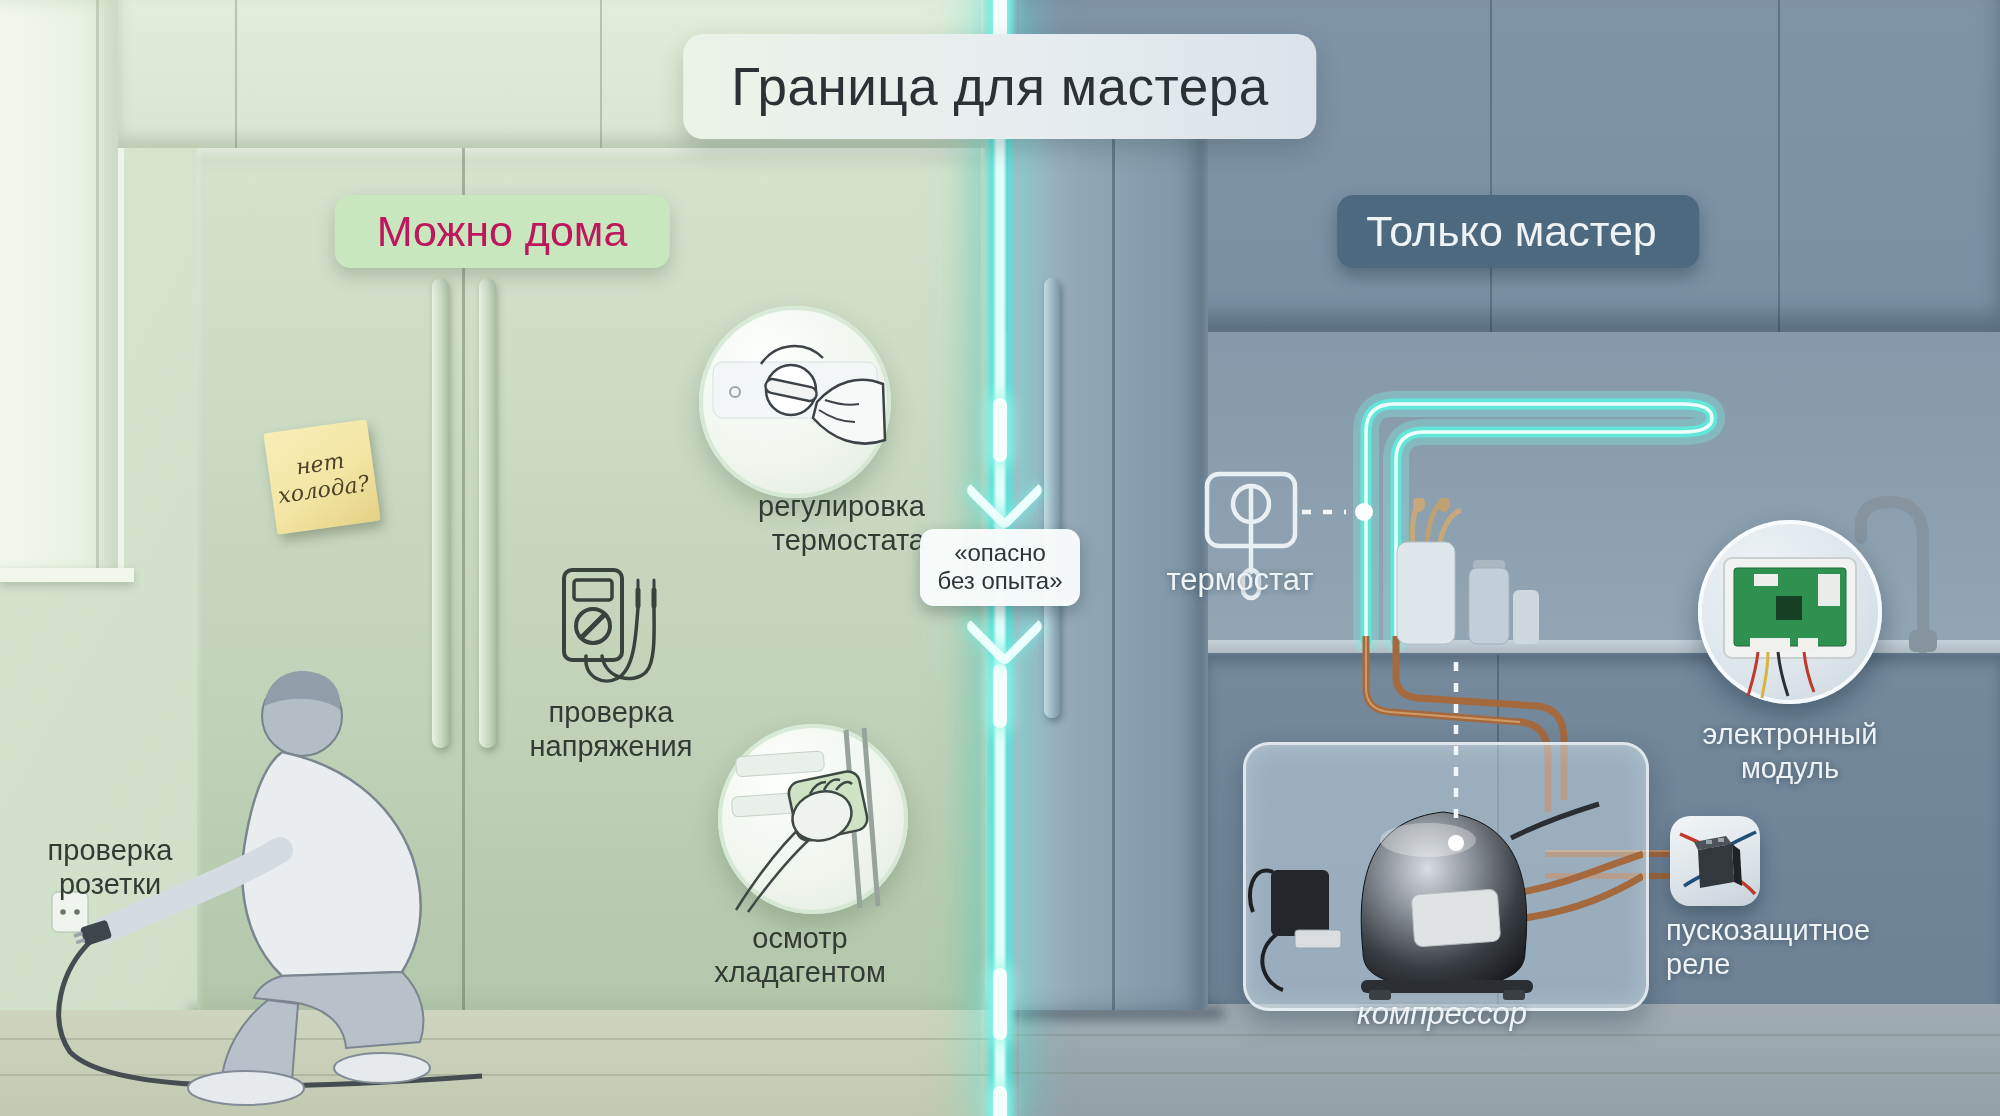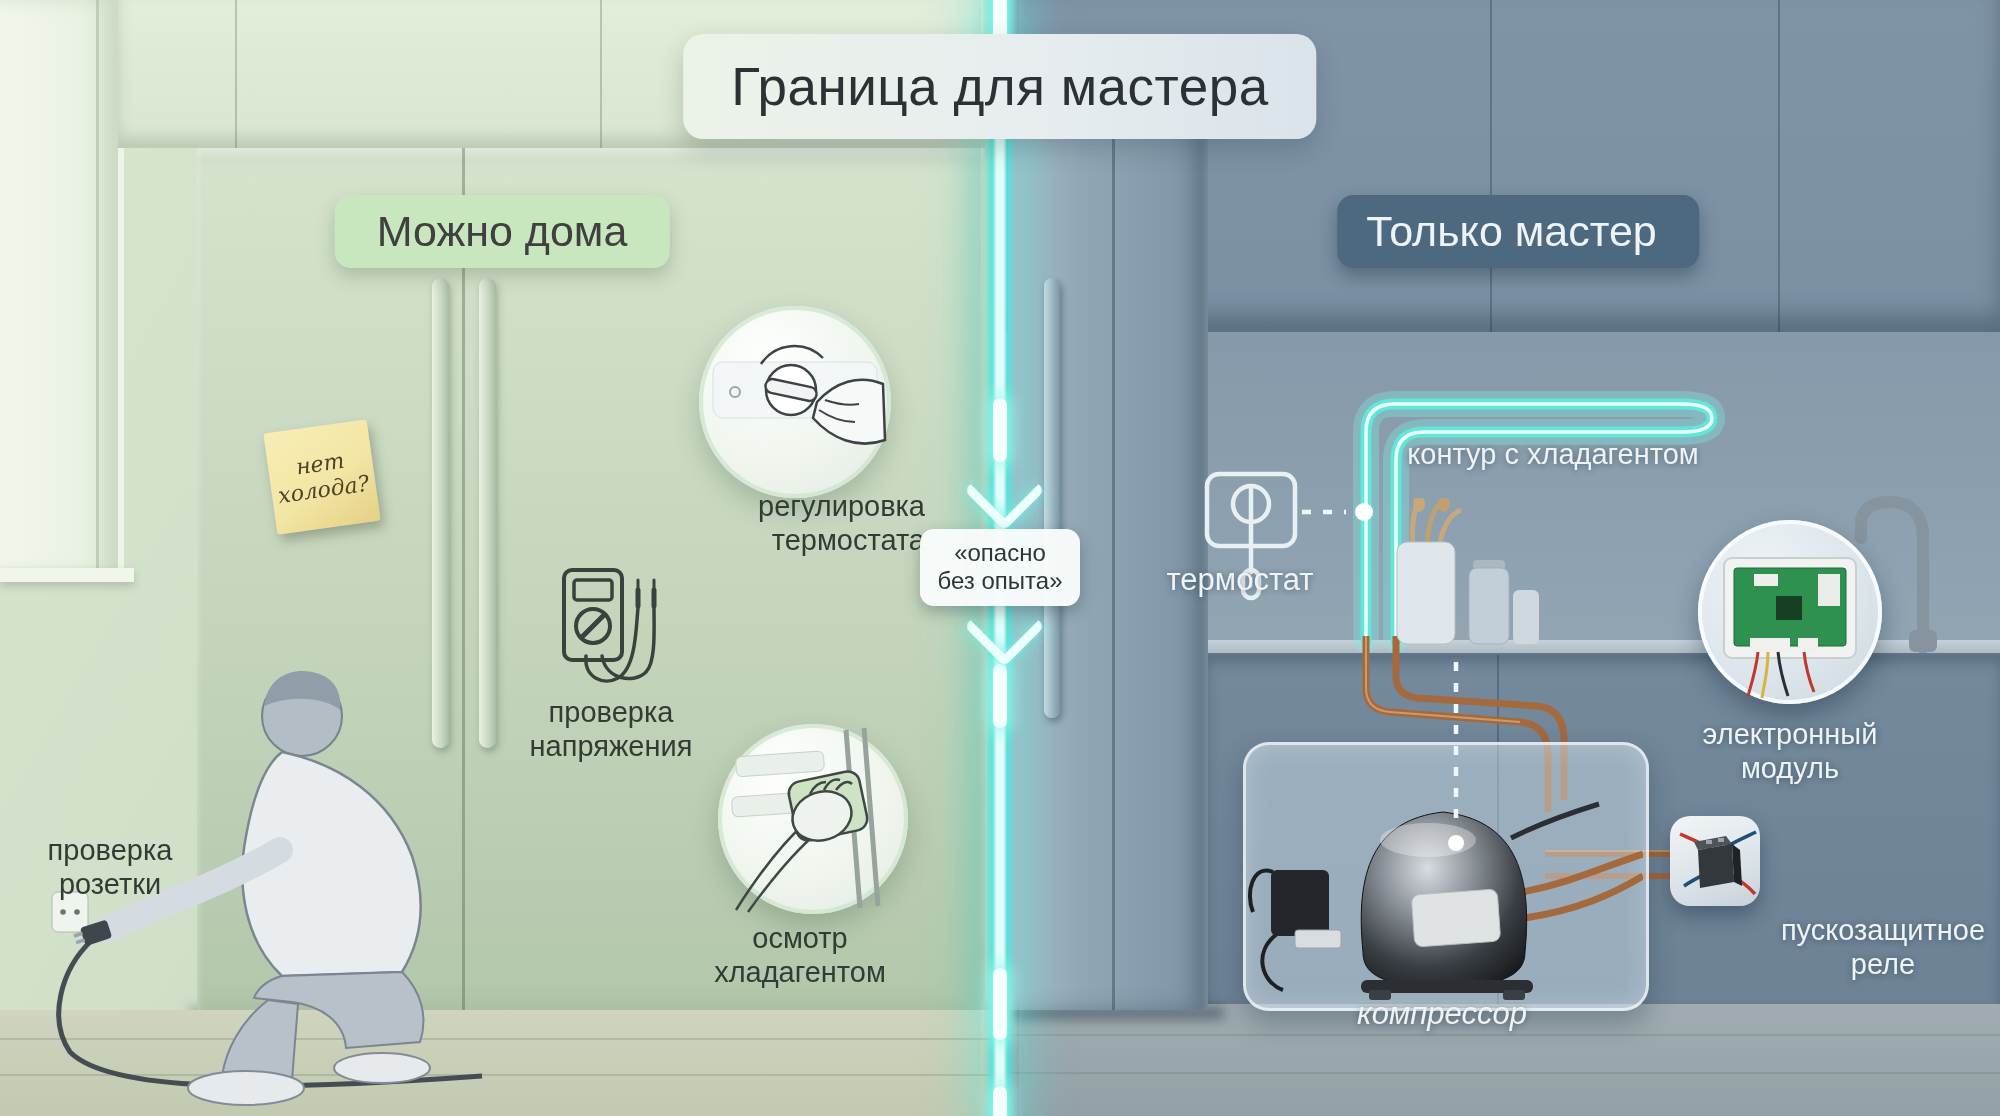--- a/index.html
+++ b/index.html
@@ -80,21 +80,21 @@
     font-size:24px;line-height:1.18;font-weight:500;color:#2e3437;}
 
   
   .title-badge{left:1000px;top:34px;transform:translateX(-50%);z-index:60;
     padding:22px 48px;border-radius:20px;white-space:nowrap;
     background:linear-gradient(90deg,#ebf3e8 0%,#e7edef 55%,#dae3ea 100%);
     box-shadow:0 10px 24px rgba(30,55,60,.22);
     font-size:53px;font-weight:500;color:#2c3135;letter-spacing:.5px;}
   .zone-badge{z-index:30;padding:12px 42px;border-radius:16px;white-space:nowrap;
     font-size:43px;font-weight:500;transform:translateX(-50%);}
-  .badge-left{left:502px;top:195px;background:var(--left-badge-bg,#c9e7bf);color:#404040;
+  .badge-left{left:502px;top:195px;background:var(--left-badge-bg,#c9e7bf);color:#be185d;
     box-shadow:0 8px 18px rgba(55,85,55,.25);}
   .badge-right{left:1518px;top:195px;background:var(--right-badge-bg,#4d6980);
     color:var(--right-text,#eef3f6);box-shadow:0 8px 18px rgba(15,35,50,.35);padding-left:29px;}
 
   
   .lbl{z-index:35;text-align:center;font-weight:500;line-height:1.16;}
   .lbl-left{color:var(--left-text,#333b35);font-size:29px;}
   .lbl-right{color:var(--right-text,#eef3f6);font-size:29px;
     text-shadow:0 1px 6px rgba(15,35,50,.45);}
 
@@ -347,19 +347,18 @@
   </div>
   <div class="abs zone-badge badge-right">
     <span>Только мастер</span>
   </div>
 
   <div class="abs lbl lbl-left" style="left:795px;top:490px;width:260px;transform:translateX(-50%);text-align:right;">регулировка термостата</div>
   <div class="abs lbl lbl-left" style="left:611px;top:696px;width:220px;transform:translateX(-50%);">проверка напряжения</div>
   <div class="abs lbl lbl-left" style="left:800px;top:922px;width:250px;transform:translateX(-50%);">осмотр хладагентом</div>
   <div class="abs lbl lbl-left" style="left:110px;top:834px;width:180px;transform:translateX(-50%);">проверка розетки</div>
 
-  <div class="abs lbl lbl-right" style="left:1553px;top:438px;transform:translateX(-50%);white-space:nowrap;">контур с хладагентом</div>
   <div class="abs lbl lbl-right" style="left:1240px;top:562px;transform:translateX(-50%);white-space:nowrap;font-size:31px;">термостат</div>
   <div class="abs lbl lbl-right" style="left:1790px;top:718px;width:240px;transform:translateX(-50%);">электронный модуль</div>
-  <div class="abs lbl lbl-right" style="left:1768px;top:914px;width:230px;text-align:center;">пускозащитное реле</div>
+  <div class="abs lbl lbl-right" style="left:1666px;top:914px;width:230px;text-align:left;">пускозащитное реле</div>
   <div class="abs lbl lbl-right" style="left:1442px;top:996px;transform:translateX(-50%);white-space:nowrap;font-size:31px;font-style:italic;">компрессор</div>
 
 </div>
 
 </body></html>

